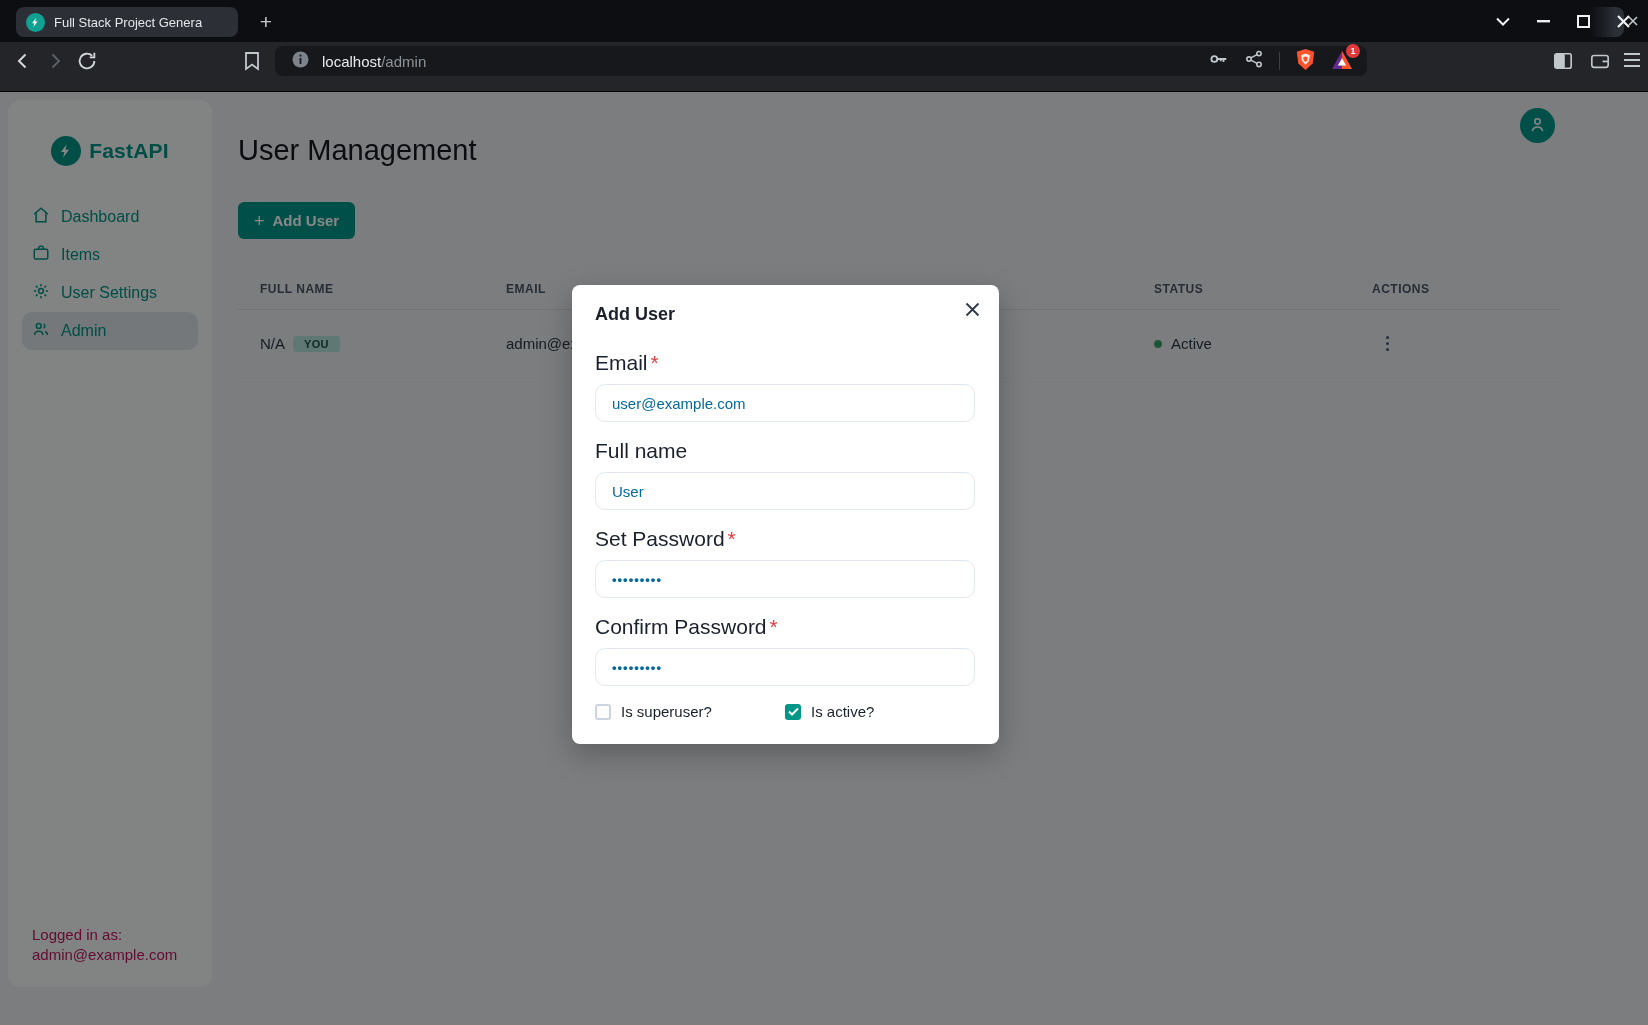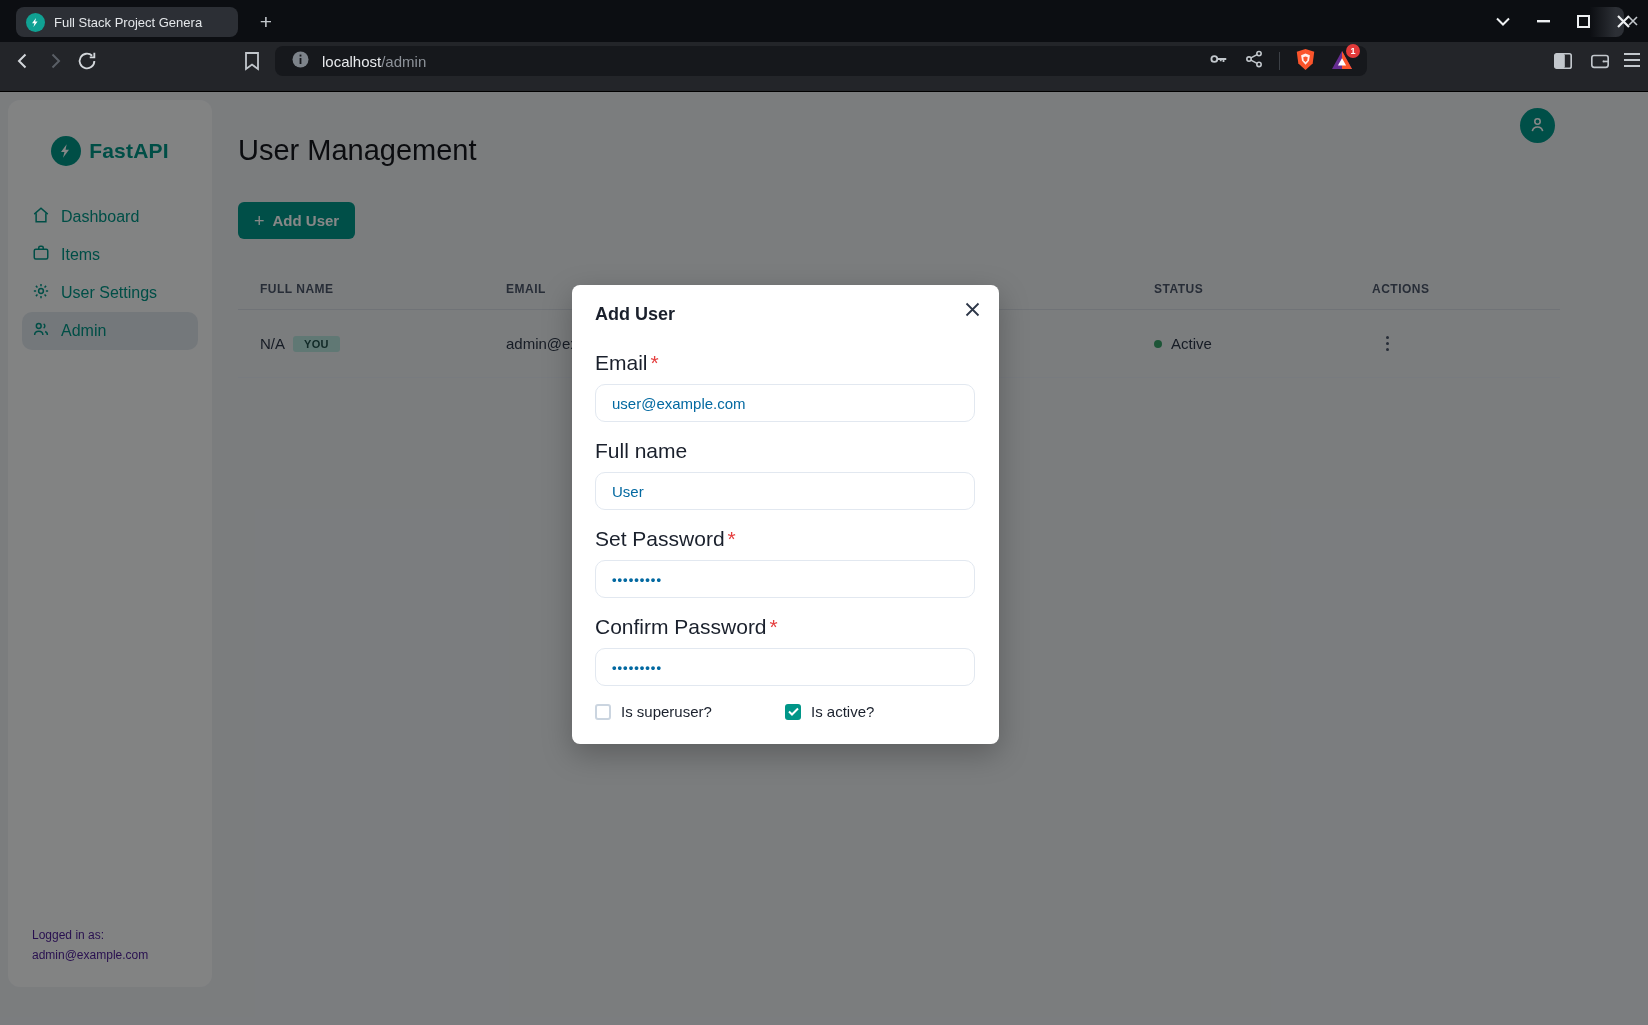--- a/index.html
+++ b/index.html
@@ -47,21 +47,21 @@
 
   .sidebar { position:absolute; left:8px; top:8px; width:204px; height:887px; background:#f5f7f8; border-radius:12px; }
   .logo { display:flex; align-items:center; justify-content:center; gap:8px; padding-top:36px; }
   .logo-mark { width:30px; height:30px; border-radius:50%; background:#009485; display:flex; align-items:center; justify-content:center; }
   .logo-text { font-size:21px; font-weight:700; color:#009485; letter-spacing:.2px; }
   .nav { margin-top:32px; padding:0 14px; }
   .nav-item { display:flex; align-items:center; gap:11px; height:38px; padding:0 10px; border-radius:10px;
               color:#009485; font-size:16px; }
   .nav-item.active { background:#dce3e8; }
   .nav-item svg { flex:0 0 auto; }
-  .sidebar-footer { position:absolute; left:24px; bottom:22px; font-size:12px; color:#4c1d95; line-height:20px; }
+  .sidebar-footer { position:absolute; left:24px; bottom:22px; font-size:15px; color:#be185d; line-height:20px; }
 
   .page-title { position:absolute; left:238px; top:42px; font-size:29px; font-weight:400; color:#15181e; }
   .add-user-btn { position:absolute; left:238px; top:110px; height:37px; padding:0 16px; border:none;
                   border-radius:6px; background:#009688; color:#fff; font-family:inherit; font-size:15px;
                   font-weight:700; display:flex; align-items:center; gap:8px; }
   .add-user-btn .plus { font-size:18px; font-weight:400; line-height:1; }
 
   .table { position:absolute; left:238px; top:182px; width:1322px; }
   .thead, .trow { display:grid; grid-template-columns:246px 648px 218px 1fr; }
   .thead { border-bottom:1px solid #d4dae0; padding:8px 0 13px 0; }

